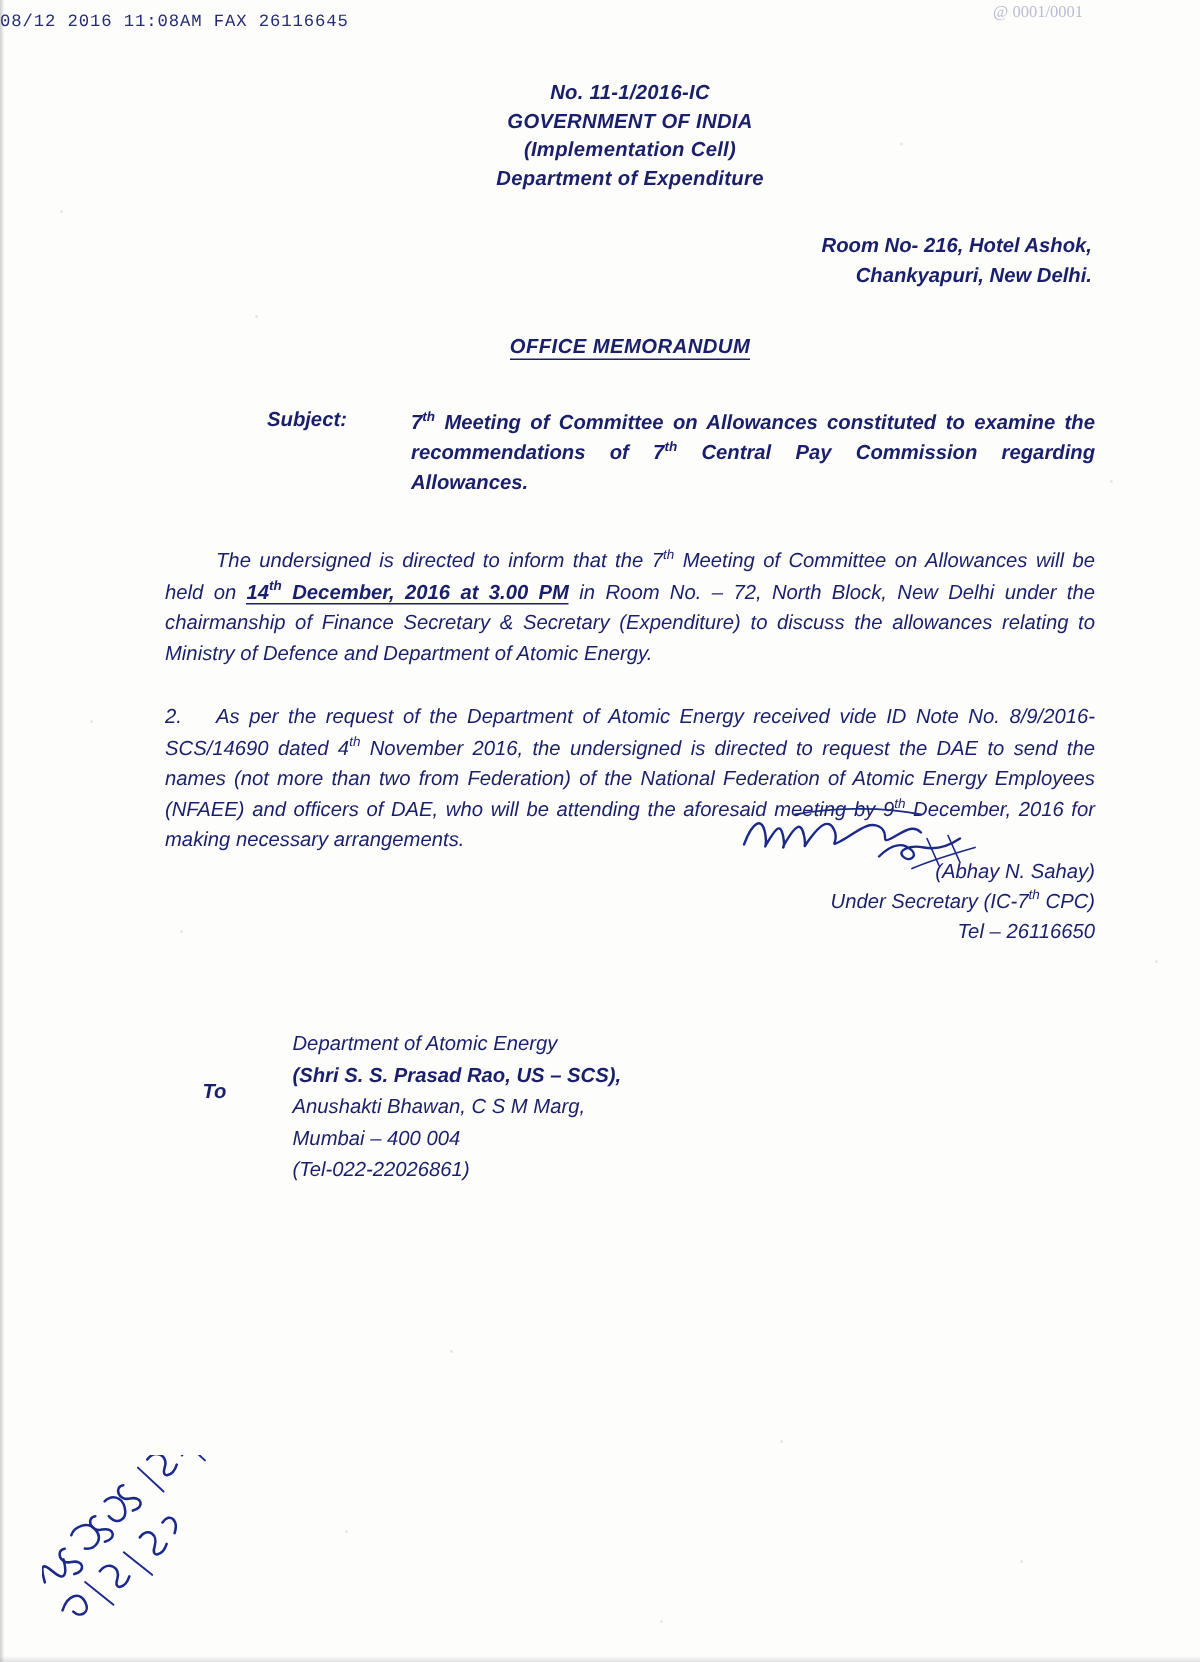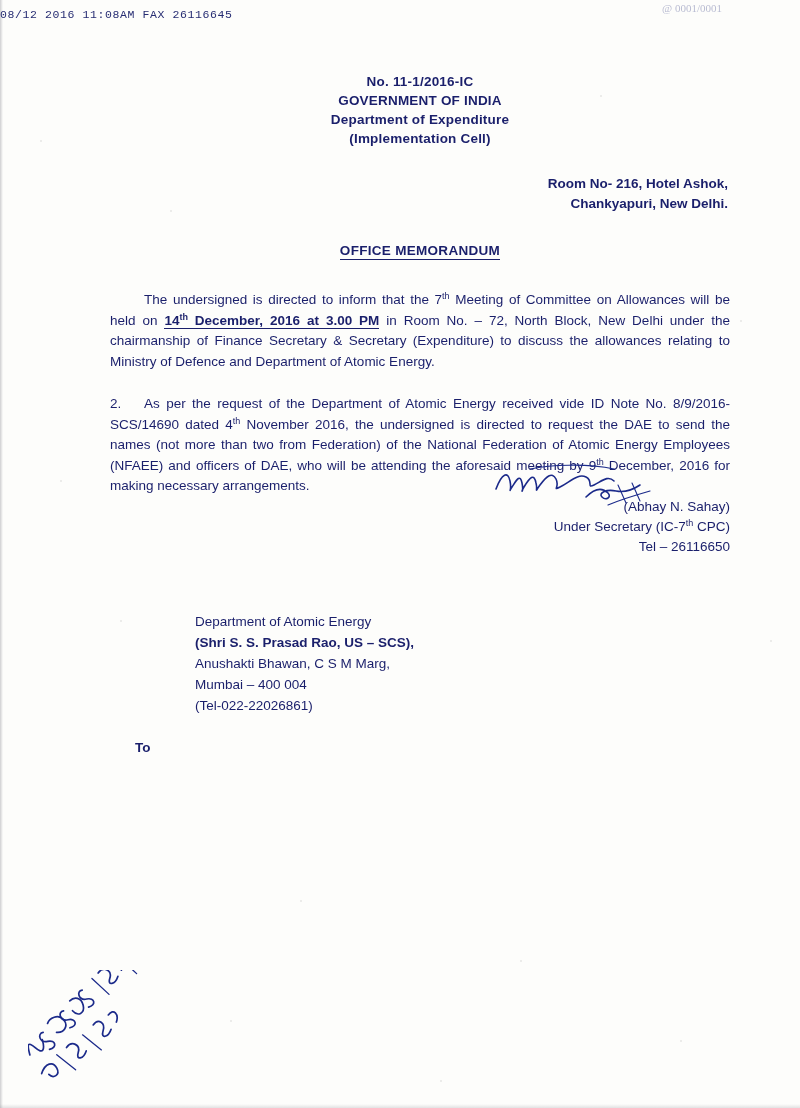--- a/index.html
+++ b/index.html
@@ -50,22 +50,23 @@
     top: 2px;
     right: 78px;
     font-family: Liberation Serif, serif;
     font-size: 11px;
     color: #b9bcd2;
     white-space: nowrap;
   }
   .doc {
     position: absolute;
     left: 110px;
-    top: 72px;
+    top: 52px;
     width: 620px;
+    font-style: italic;
   }
   .center {
     text-align: center;
   }
   .ttl {
     font-weight: bold;
     font-size: 13.5px;
     line-height: 19px;
     letter-spacing: 0.2px;
   }
@@ -200,33 +201,37 @@
   <div class="dark-edge-bottom"></div>
 
   <div class="fax-header">08/12 2016 11:08AM FAX  26116645</div>
   <div class="fax-right">@  0001/0001</div>
 
   <div class="doc">
 
     <div class="center ttl">
       <div>No. 11-1/2016-IC</div>
       <div>GOVERNMENT OF INDIA</div>
+      <div>(Implementation Cell)</div>
       <div>Department of Expenditure</div>
-      <div>(Implementation Cell)</div>
     </div>
 
     <div class="addr-block">
       <div>Room No- 216, Hotel Ashok,</div>
       <div>Chankyapuri, New Delhi.</div>
     </div>
 
     <div class="om">
       <span>OFFICE MEMORANDUM</span>
     </div>
 
+    <div class="subject-row">
+      <div class="subject-label">Subject:</div>
+      <div class="subject-text"><span>7</span><sup>th</sup><span> Meeting of Committee on Allowances constituted to examine the recommendations of 7</span><sup>th</sup><span> Central Pay Commission regarding Allowances.</span></div>
+    </div>
 
     <div class="para first"><span class="indent"></span><span>The undersigned is directed to inform that the 7</span><sup>th</sup><span> Meeting of Committee on Allowances will be held on </span><span class="u"><span>14</span><sup>th</sup><span> December, 2016 at 3.00 PM</span></span><span> in Room No. – 72, North Block, New Delhi under the chairmanship of Finance Secretary &amp; Secretary (Expenditure) to   discuss the allowances relating to Ministry of Defence and Department of Atomic Energy.</span></div>
 
     <div class="para"><span class="num">2.</span><span>As per the request of the Department of Atomic Energy received vide ID Note No. 8/9/2016-SCS/14690 dated 4</span><sup>th</sup><span> November 2016, the undersigned is directed to request the DAE to send the names (not more than two from Federation) of the National Federation of Atomic Energy Employees (NFAEE) and officers of DAE, who will be attending the aforesaid meeting by 9</span><sup>th</sup><span> December, 2016 for making necessary arrangements.</span></div>
 
     <div class="sign-block">
       <svg class="signature" viewBox="0 0 180 46">
         <g fill="none" stroke="#1b2a8a" stroke-width="1.6" stroke-linecap="round">
           <path d="M6 26 C12 10, 18 8, 20 18 C22 28, 18 30, 22 24 C26 18, 30 10, 32 20 C34 30, 30 30, 34 24 C40 14, 44 10, 46 20 C48 28, 44 30, 50 22 C56 14, 62 8, 66 16 C70 24, 62 28, 70 24 C80 19, 88 10, 96 14 C104 18, 96 26, 104 22 C112 18, 118 12, 124 18"></path>
           <path d="M40 6 C60 2, 96 0, 124 6" stroke-width="1.2"></path>

